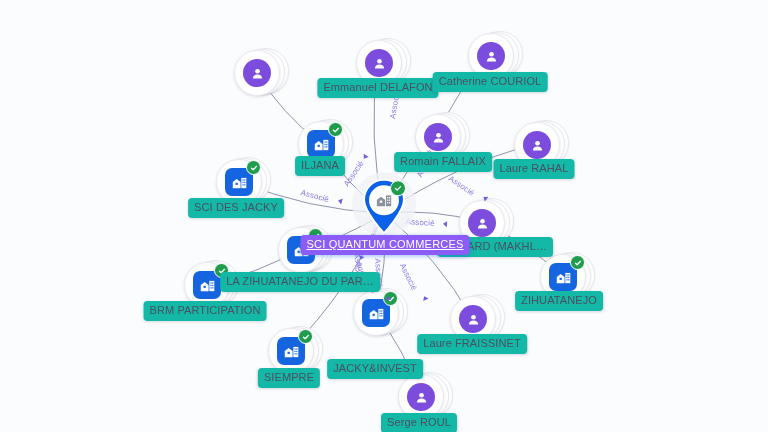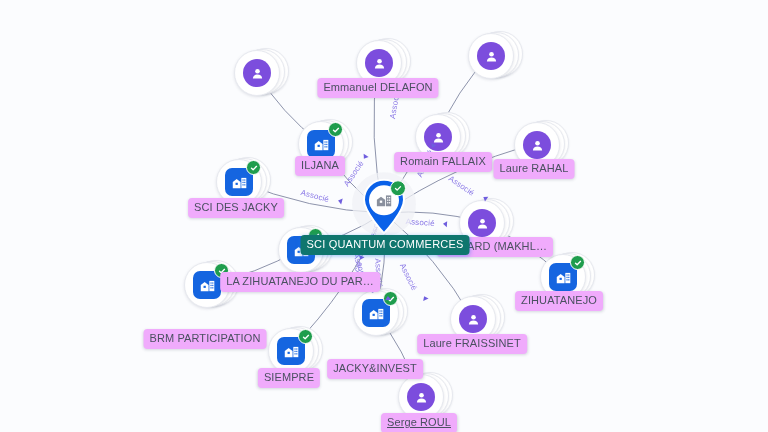--- a/index.html
+++ b/index.html
@@ -140,37 +140,38 @@
     border: 1.8px solid #ffffff;
     display: flex;
     align-items: center;
     justify-content: center;
     z-index: 5;
   }
   
   .nlabel {
     position: absolute;
     transform: translate(-50%, 0);
-    background: #f0abfc;
+    background: #14b8a6;
     color: #4a5060;
     font-size: 11px;
     line-height: 13px;
     letter-spacing: .1px;
     white-space: nowrap;
     padding: 3px 6px 4px;
     border-radius: 4px;
     box-shadow: 0 1px 3px rgba(40,50,80,0.18);
     z-index: 20;
   }
   .nlabel.selected {
-    background: #0f766e;
+    background: #8b5cf6;
     color: #ffffff;
     z-index: 40;
     box-shadow: 0 1px 4px rgba(26,115,232,0.45);
     letter-spacing: .2px;
+    text-decoration: underline;
   }
   
   .elabel {
     position: absolute;
     color: #8a78e6;
     font-size: 8px;
     line-height: 9px;
     white-space: nowrap;
     transform-origin: 0 0;
     z-index: 12;
@@ -516,27 +517,28 @@
         </div>
         <span class="center-badge">
           <svg width="8" height="8" viewBox="0 0 24 24" aria-hidden="true">
             <path d="M4.5 12.5l5 5L19.5 7" fill="none" stroke="#ffffff" stroke-width="4" stroke-linecap="round" stroke-linejoin="round"></path>
           </svg>
         </span>
       </div>
     </div>
   <div class="layer" id="label-layer" style="pointer-events:auto;">
       <div class="nlabel" style="left: 378px; top: 78px;">Emmanuel DELAFON</div>
+      <div class="nlabel" style="left: 490px; top: 72px;">Catherine COURIOL</div>
       <div class="nlabel" style="left: 320px; top: 156px;">ILJANA</div>
       <div class="nlabel" style="left: 443px; top: 152px;">Romain FALLAIX</div>
       <div class="nlabel" style="left: 534px; top: 159px;">Laure RAHAL</div>
       <div class="nlabel" style="left: 236px; top: 198px;">SCI DES JACKY</div>
       <div class="nlabel" style="left: 495px; top: 237px;">UITTARD (MAKHL…</div>
       <div class="nlabel" style="left: 300px; top: 272px;">LA ZIHUATANEJO DU PAR…</div>
-      <div class="nlabel" style="left: 205px; top: 301px; margin-top: 28px;">BRM PARTICIPATION</div>
+      <div class="nlabel" style="left: 205px; top: 301px;">BRM PARTICIPATION</div>
       <div class="nlabel" style="left: 559px; top: 291px; text-align: center;">ZIHUATANEJO</div>
       <div class="nlabel" style="left: 375px; top: 327px; margin-top: 32px;">JACKY&amp;INVEST</div>
       <div class="nlabel" style="left: 472px; top: 334px;">Laure FRAISSINET</div>
       <div class="nlabel" style="left: 289px; top: 368px;">SIEMPRE</div>
-      <div class="nlabel" style="left: 419px; top: 413px; text-decoration: underline;">Serge ROUL</div>
+      <div class="nlabel" style="left: 419px; top: 413px;">Serge ROUL</div>
       <div class="nlabel selected" style="left: 385px; top: 235px;">SCI QUANTUM COMMERCES</div>
     </div>
 </div>
 
 </body></html>

